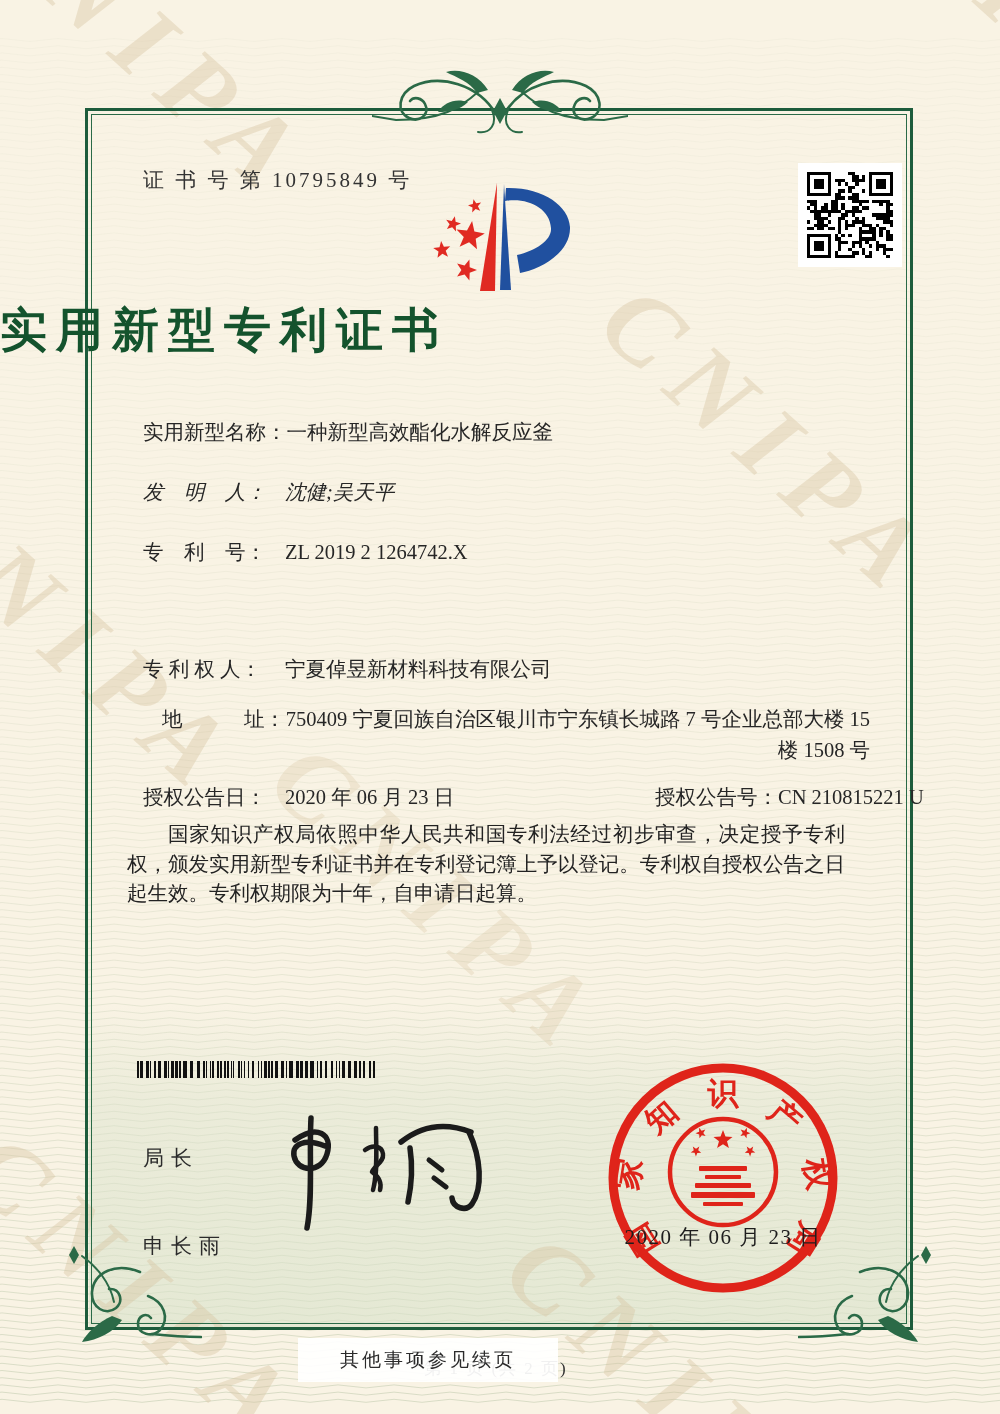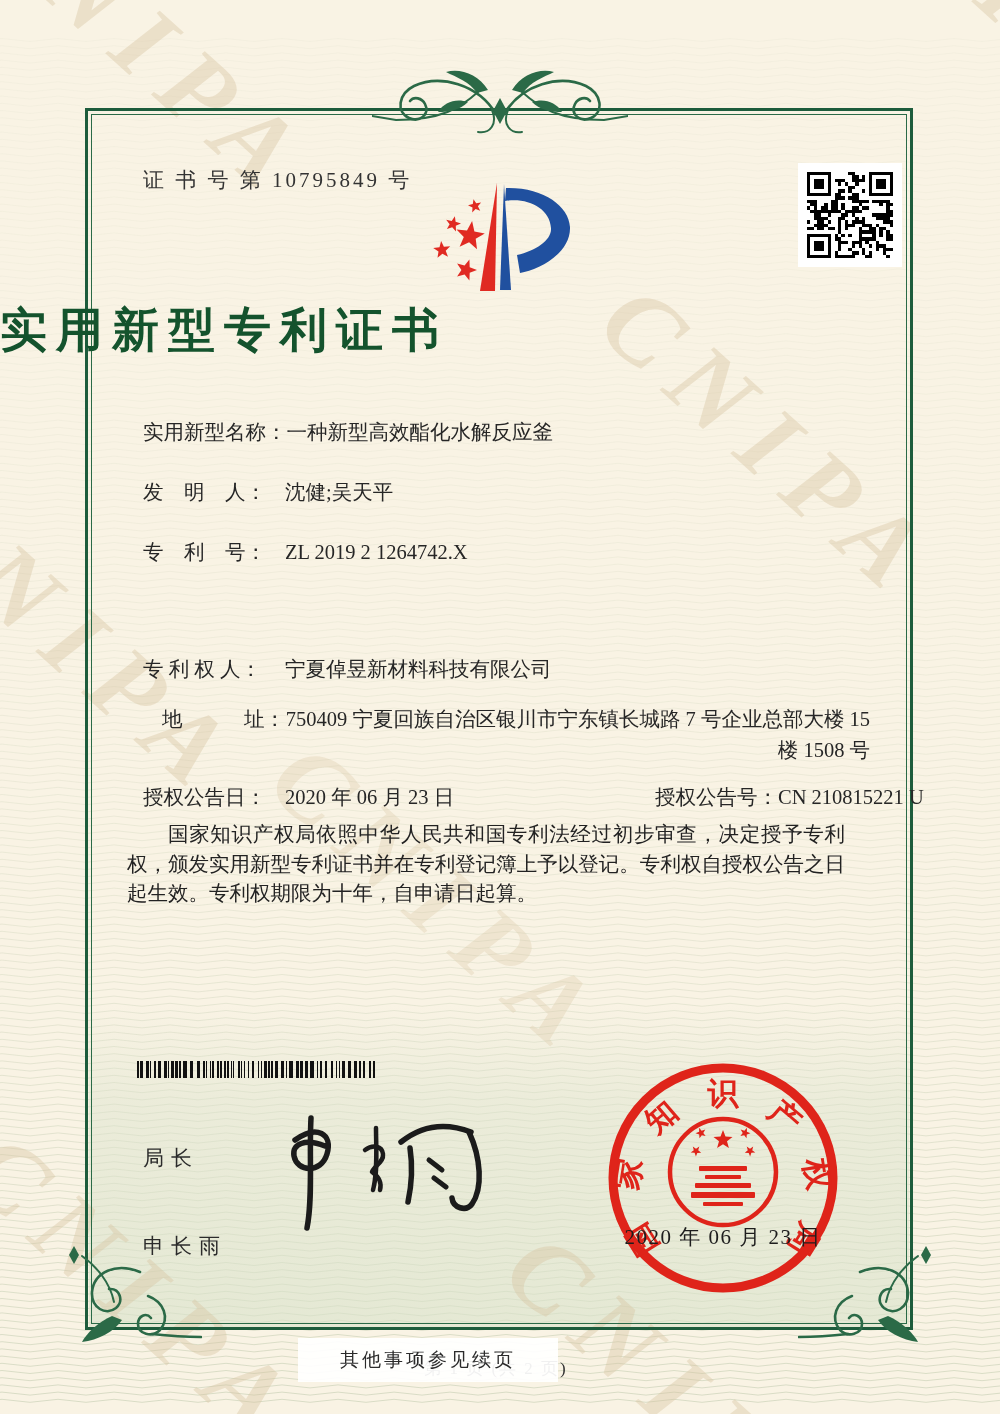--- a/index.html
+++ b/index.html
@@ -526,21 +526,21 @@
           <polygon points="472.1,219.1 474.4,229.5 484.8,231.4 475.7,236.8 477.0,247.2 469.1,240.2 459.6,244.8 463.8,235.1 456.5,227.4 467.0,228.4"></polygon>
           <polygon points="469.4,257.5 469.7,265.3 477.0,268.0 469.7,270.7 469.4,278.5 464.6,272.4 457.1,274.5 461.4,268.0 457.1,261.5 464.6,263.6"></polygon>
         </g>
     </svg>
 
     <div class="title">实用新型专利证书</div>
 
     <div class="frow" style="top:417px;">
       <span class="lbl">实用新型名称：</span><span class="val">一种新型高效酯化水解反应釜</span>
     </div>
-    <div class="frow" style="top:477px;">
+    <div class="frow" style="top:477px;font-style:italic;">
       <span class="lbl">发　明　人：</span><span class="val">沈健;吴天平</span>
     </div>
     <div class="frow" style="top:537px;">
       <span class="lbl">专　利　号：</span><span class="val">ZL 2019 2 1264742.X</span>
     </div>
     <div class="frow" style="top:654px;">
       <span class="lbl">专 利 权 人：</span><span class="val">宁夏倬昱新材料科技有限公司</span>
     </div>
     <div class="frow" style="top:704px;text-align:right;">
       <span class="lbl">地　　　址：</span><span class="val val-wrap">750409 宁夏回族自治区银川市宁东镇长城路 7 号企业总部大楼 15 楼 1508 号</span>

